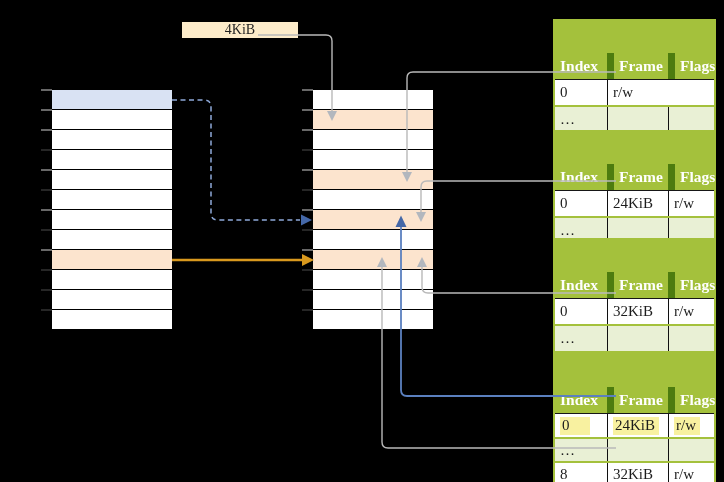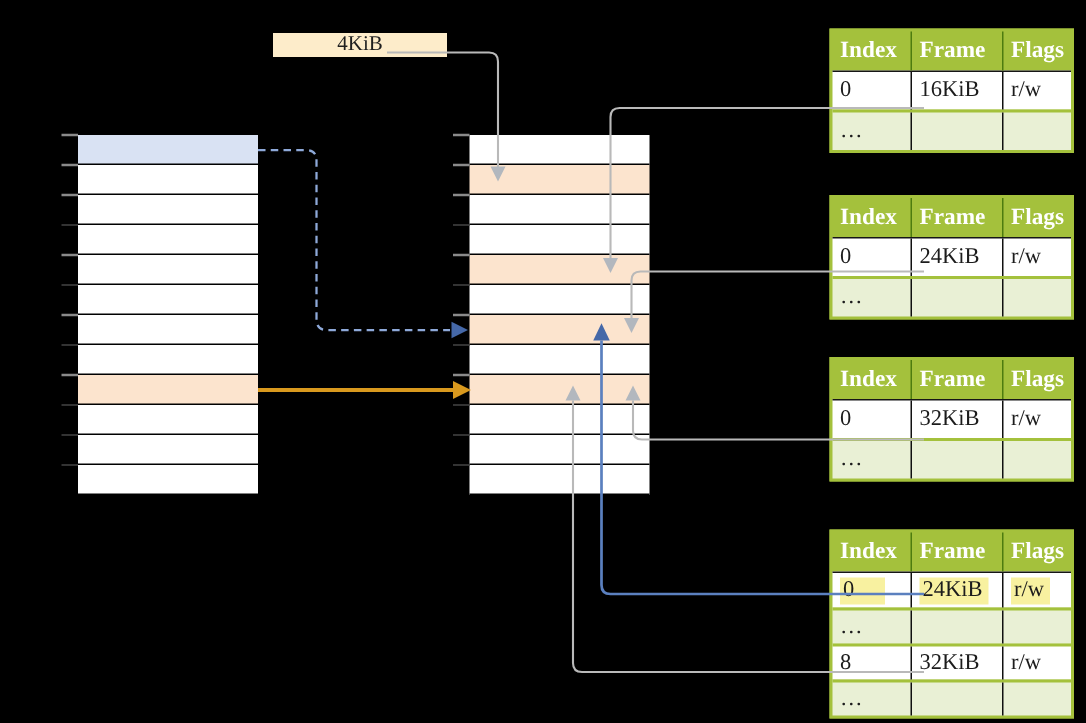--- a/index.html
+++ b/index.html
@@ -27,24 +27,24 @@
   .arr-row.orange{background:var(--row-orange,#fce4ce);}
   .arr-row.white{background:#fff;}
 
   
   .ptable{
     position:absolute;left:553px;width:163px;box-sizing:border-box;
     border:2px solid var(--header-green,#a4c13c);
     background:var(--header-green,#a4c13c);
   }
   .hrow{display:flex;height:26px;align-items:center;background:var(--header-green,#a4c13c);
-        color:#fff;font-weight:bold;font-size:15.5px;}
+        color:#fff;font-weight:bold;font-size:15.5px;margin-top:32px;}
   .hcell{box-sizing:border-box;padding-left:5px;height:100%;display:flex;align-items:center;}
   .c0{width:52px;}.c1{width:61px;}.c2{width:46px;}
-  .hcell.c1,.hcell.c2{border-left:1px solid #4d7c0f;}
+  .hcell.c1,.hcell.c2{border-left:7px solid #4d7c0f;}
   .trow{display:flex;height:27px;box-sizing:border-box;align-items:center;
         border-top:2px solid var(--header-green,#a4c13c);
         background:#fff;font-size:15px;color:#1c1c1c;}
   .trow.first{border-top:1px solid #161616;height:26px;}
   .compact .trow,.compact .trow.first{height:24px;}
   .trow.green{background:var(--row-green,#e9f0d5);}
   .bcell{box-sizing:border-box;padding-left:5px;height:100%;display:flex;align-items:center;}
   .bcell.c1,.bcell.c2{border-left:1px solid #101010;}
   .hl{background:var(--highlight-yellow,#f8f1a0);padding:0 4px 1px 2px;}
   .bcell.c0 .hl{padding-right:20px;}
@@ -92,23 +92,20 @@
   <div class="ptable" style="top:19px">
       <div class="hrow">
         <div class="hcell c0">Index</div>
         <div class="hcell c1">Frame</div>
         <div class="hcell c2">Flags</div>
       </div>
       <div class="trow white first">
         <div class="bcell c0">
           <span>0</span>
         </div>
-        <div class="bcell c1">
-          <span>16KiB</span>
-        </div>
         <div class="bcell c2">
           <span>r/w</span>
         </div>
       </div>
       <div class="trow green">
         <div class="bcell c0">
           <span>…</span>
         </div>
         <div class="bcell c1"></div>
         <div class="bcell c2"></div>

